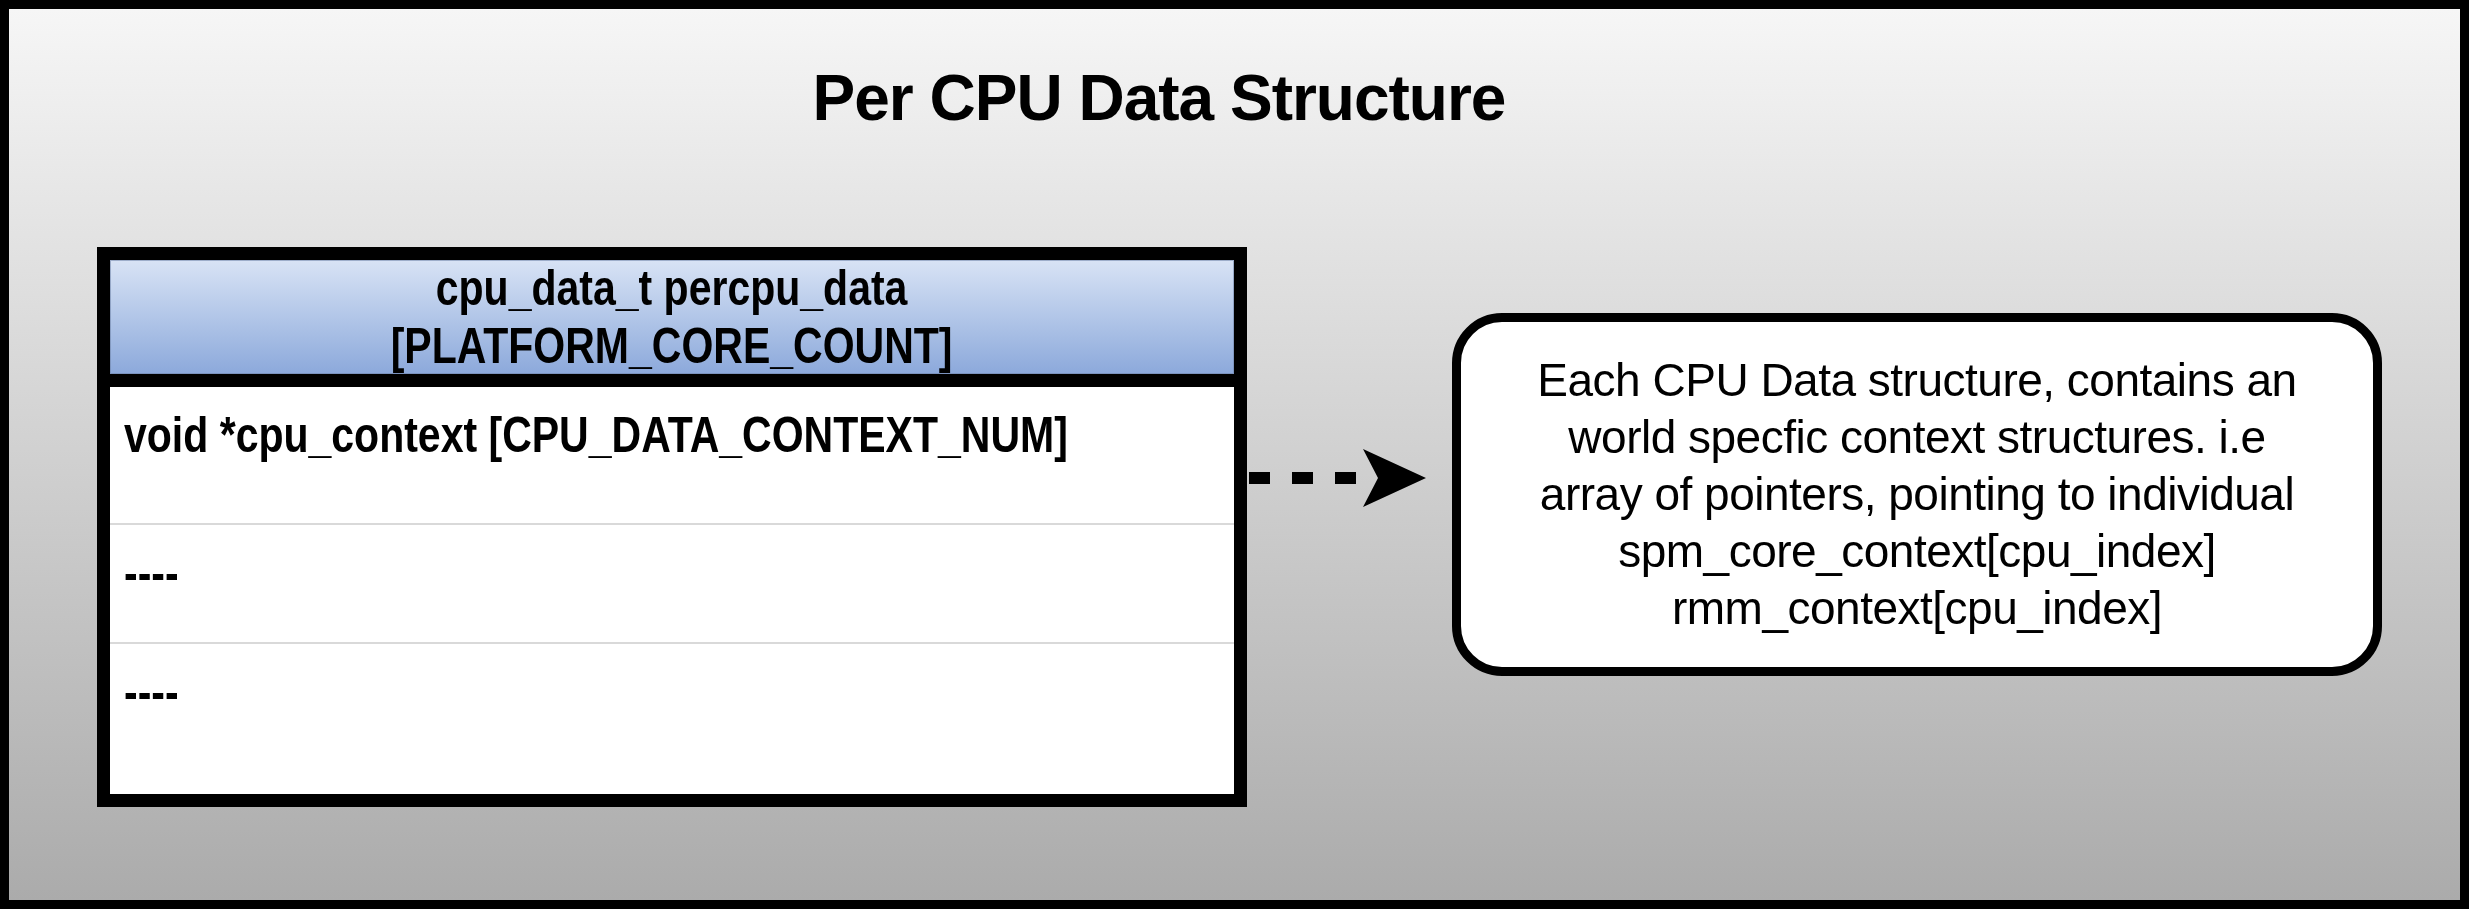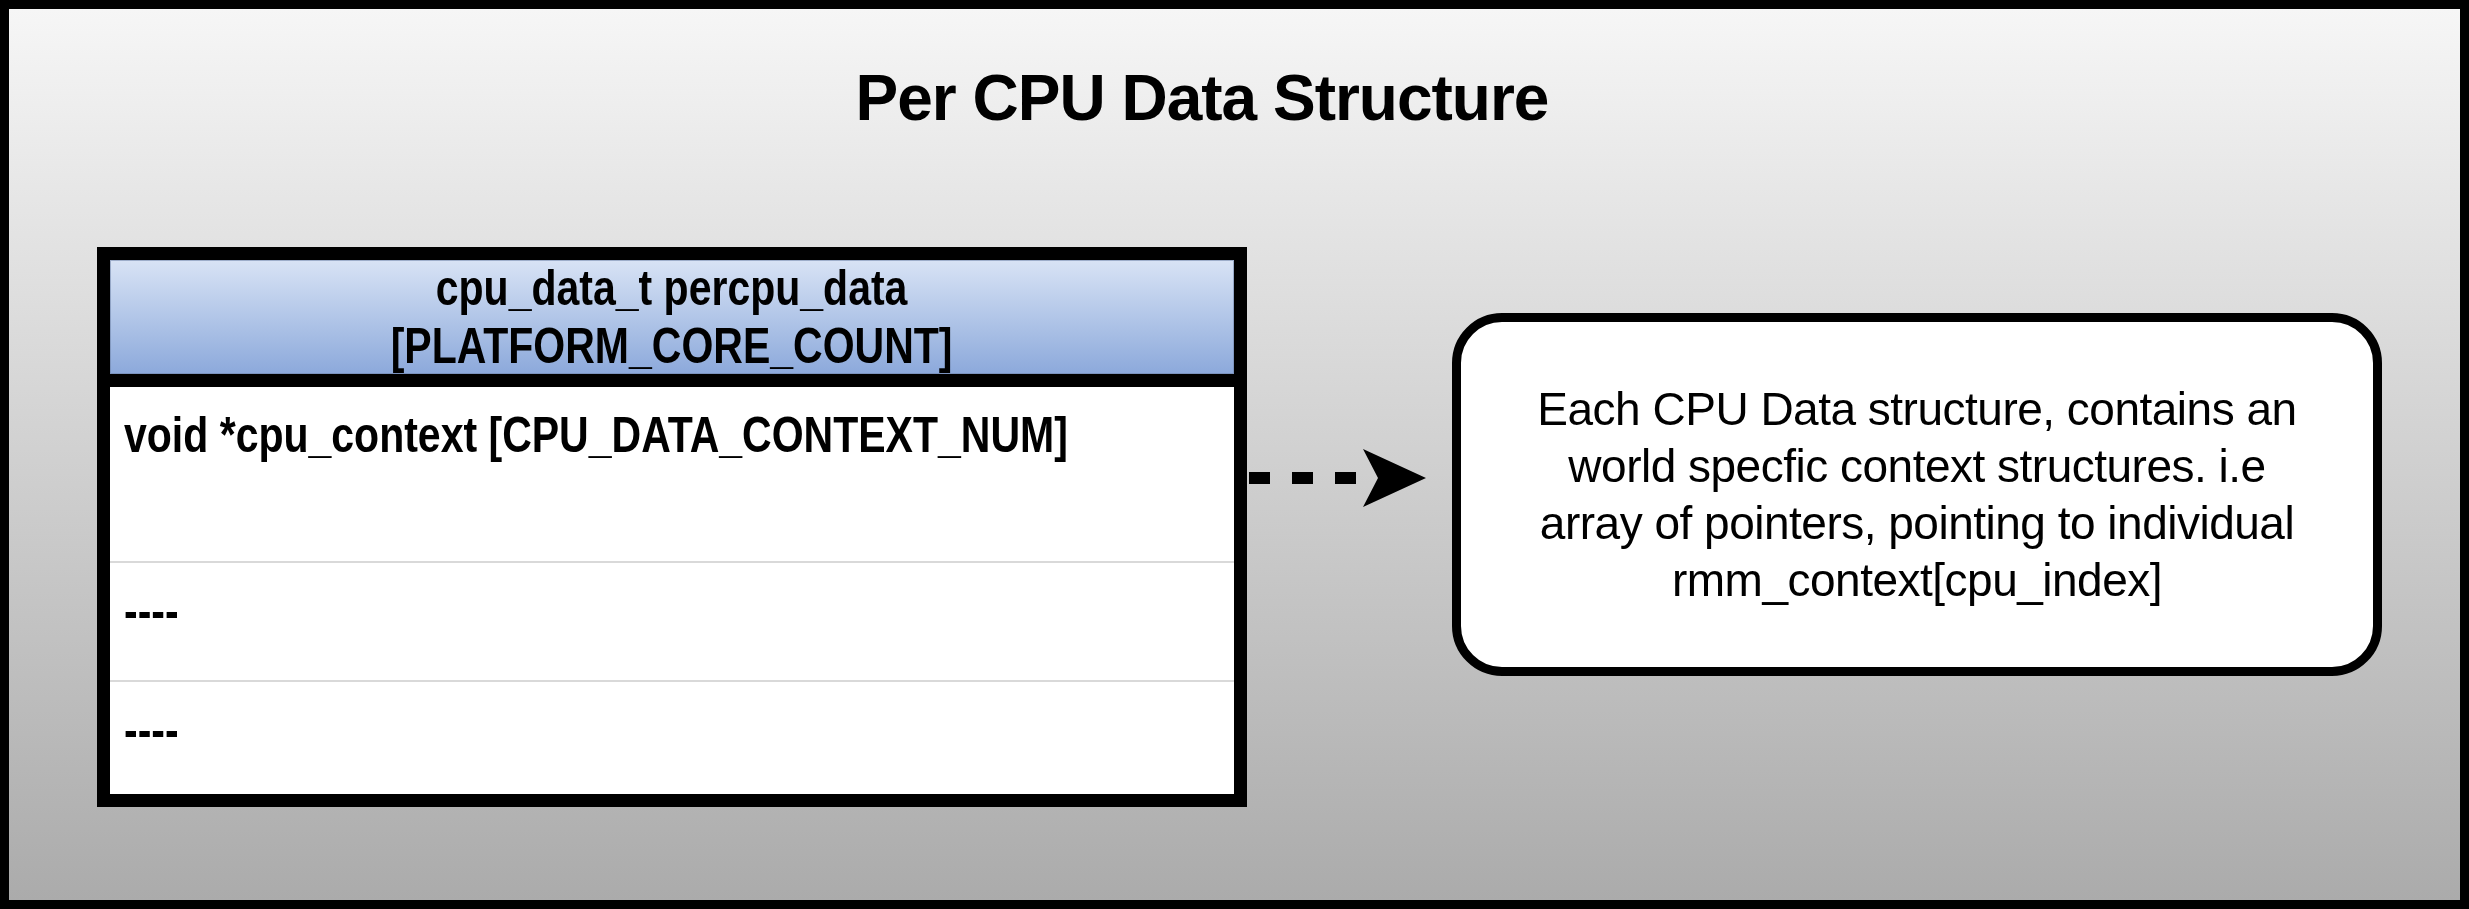--- a/index.html
+++ b/index.html
@@ -24,21 +24,20 @@
     font-family:"Liberation Sans","DejaVu Sans",sans-serif;
     color:var(--text);
   }
   .title{
     position:absolute;
     top:52px;left:0;width:2300px;
     text-align:center;
     font-size:64px;font-weight:bold;
     letter-spacing:-1px;
     white-space:nowrap;
-    margin-left:43px;
   }
   
   .struct-table{
     position:absolute;
     left:88px;top:238px;
     width:1150px;height:560px;
     box-sizing:border-box;
     border:13px solid var(--border);
     background:var(--table-body-bg);
     display:flex;flex-direction:column;
@@ -64,21 +63,21 @@
     padding:20px 0 0 14px;
     font-size:50px;font-weight:bold;
     line-height:56px;
   }
   .trow .cell{
     display:inline-block;
     transform:scaleX(0.82);
     transform-origin:left center;
     white-space:nowrap;
   }
-  .trow.row1{height:176px;border-bottom:2px solid var(--row-separator);}
+  .trow.row1{height:138px;border-bottom:2px solid var(--row-separator);}
   .trow.row2{height:119px;border-bottom:2px solid var(--row-separator);}
   .trow.row3{flex:1;}
   
   .arrow{position:absolute;left:0;top:0;width:2469px;height:909px;pointer-events:none;}
   .arrow line{stroke:var(--border);stroke-width:12;}
   .arrow polygon{fill:var(--border);}
   
   .callout{
     position:absolute;
     left:1443px;top:304px;
@@ -120,16 +119,17 @@
 
   <svg class="arrow" viewBox="0 0 2469 909" xmlns="http://www.w3.org/2000/svg" aria-hidden="true">
     <line x1="1240" y1="469" x2="1372" y2="469" stroke-dasharray="21 22"></line>
     <polygon points="1417,469 1354,440 1369,469 1354,498"></polygon>
   </svg>
 
   <div class="callout">
     <span class="cline">Each CPU Data structure, contains an</span>
     <span class="cline">world specfic context structures. i.e</span>
     <span class="cline">array of pointers, pointing to individual</span>
+    <span class="cline">spm_core_context[cpu_index]</span>
     <span class="cline">rmm_context[cpu_index]</span>
   </div>
 
 </div>
 
 </body></html>

